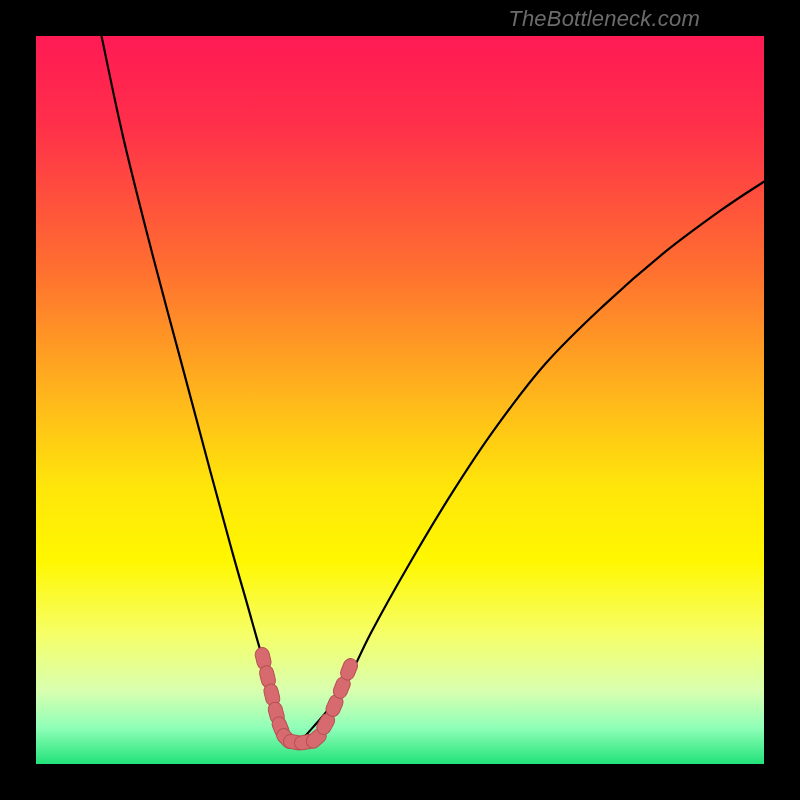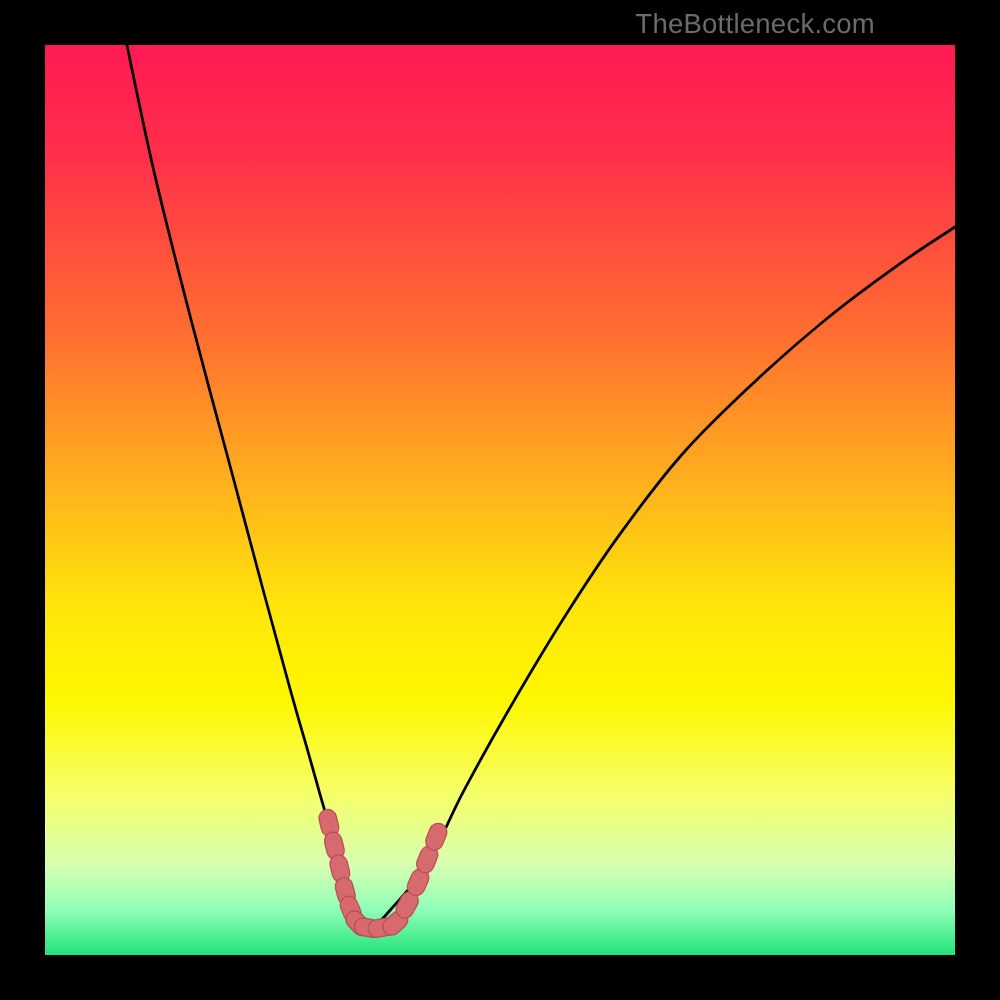--- a/index.html
+++ b/index.html
@@ -11,20 +11,21 @@
     overflow: hidden;
     font-family: Arial, Helvetica, sans-serif;
   }
   .frame {
     position: absolute;
     top: 0;
     left: 0;
     width: 712px;
     height: 800px;
     background: #000;
+    font-style: italic;
   }
   .plot-area {
     position: absolute;
     top: 36px;
     left: 36px;
     width: 728px;
     height: 728px;
     overflow: hidden;
   }
   .gradient {

